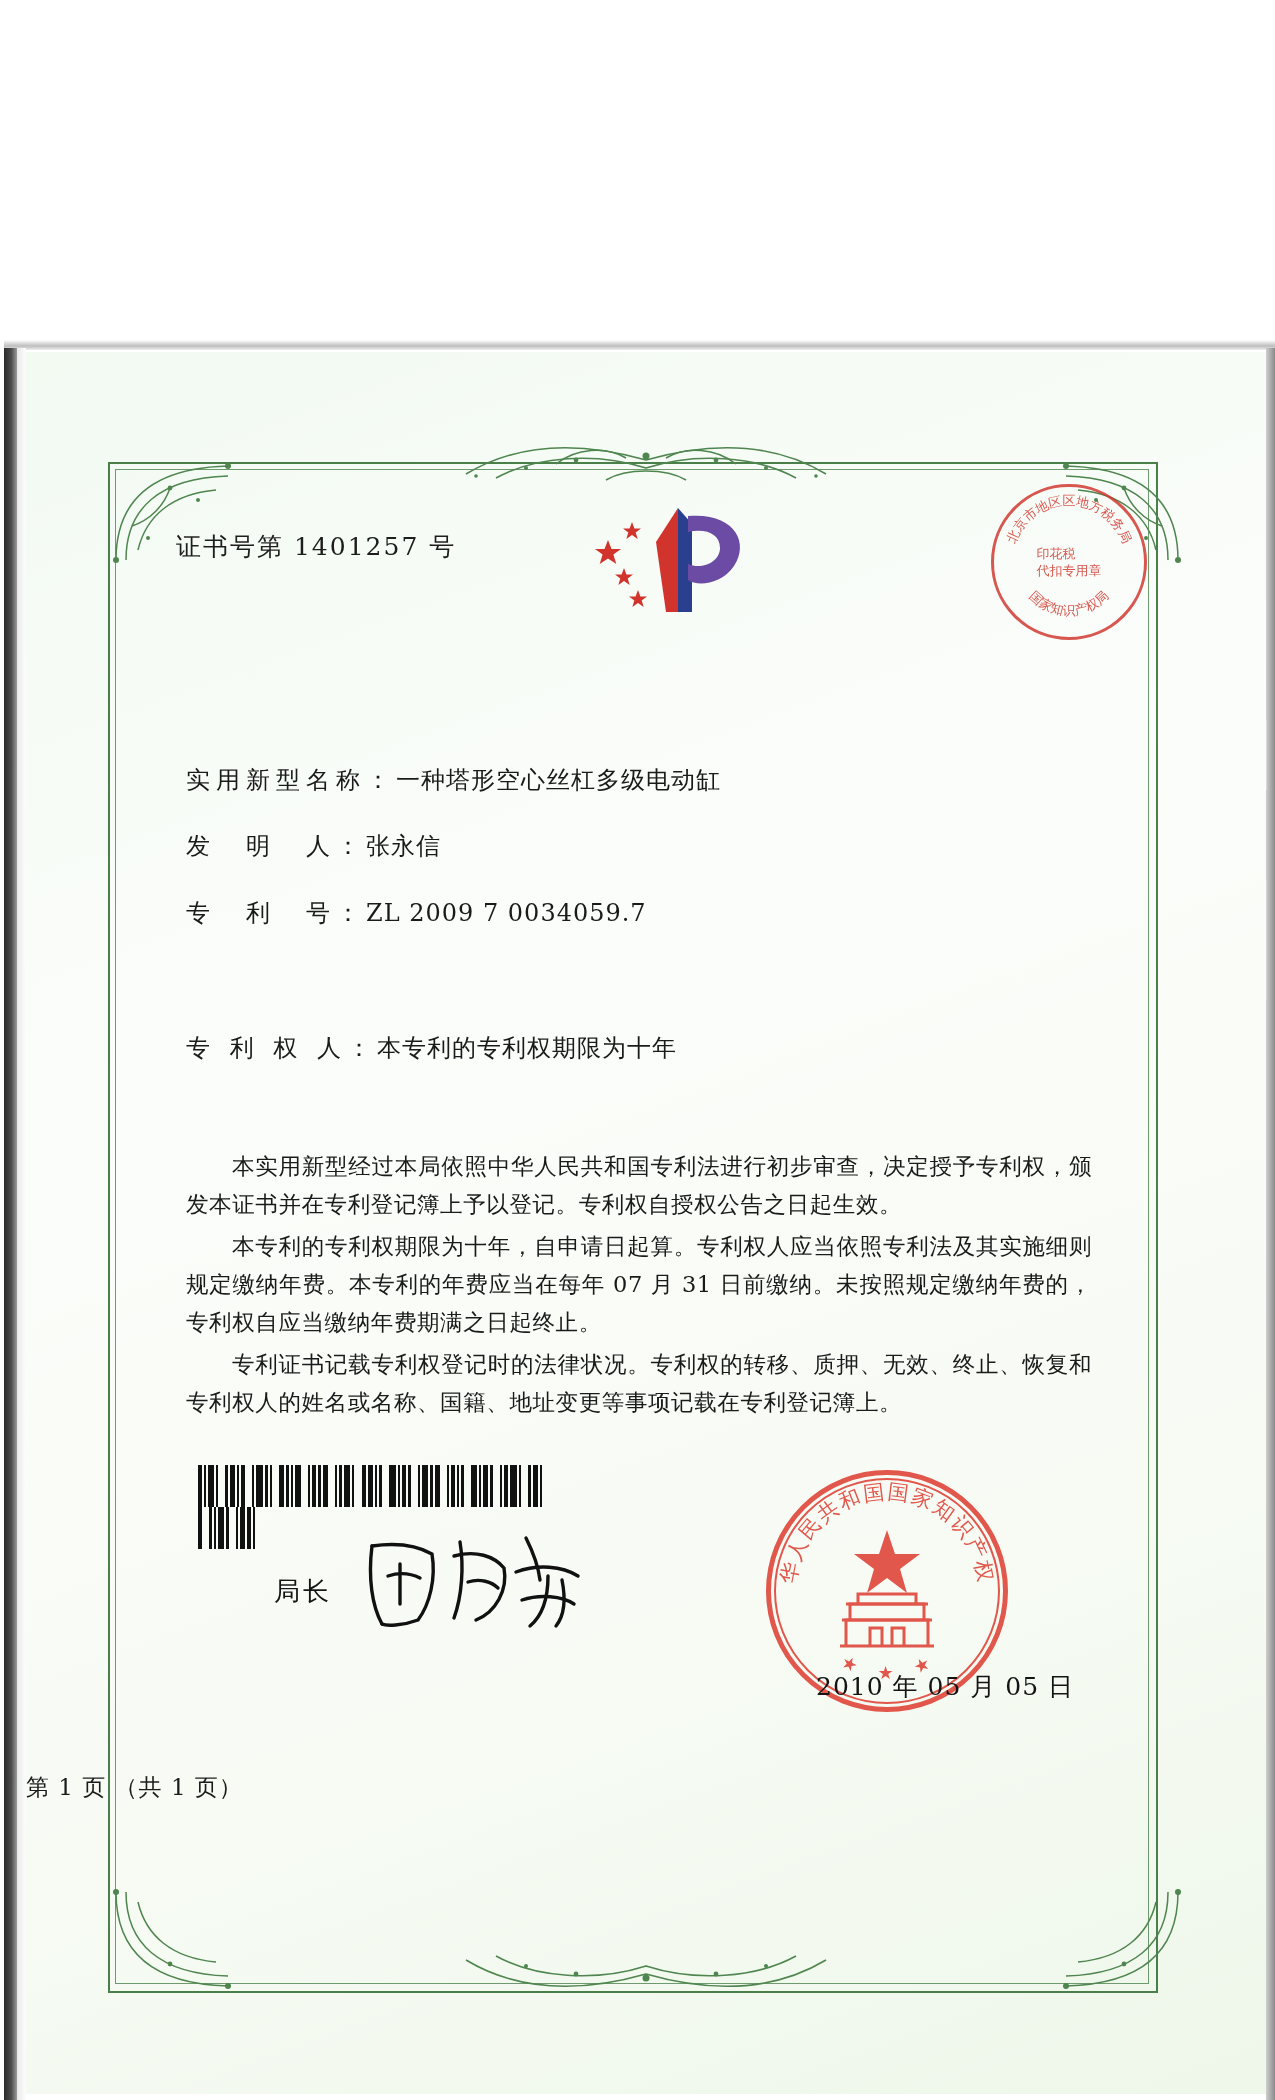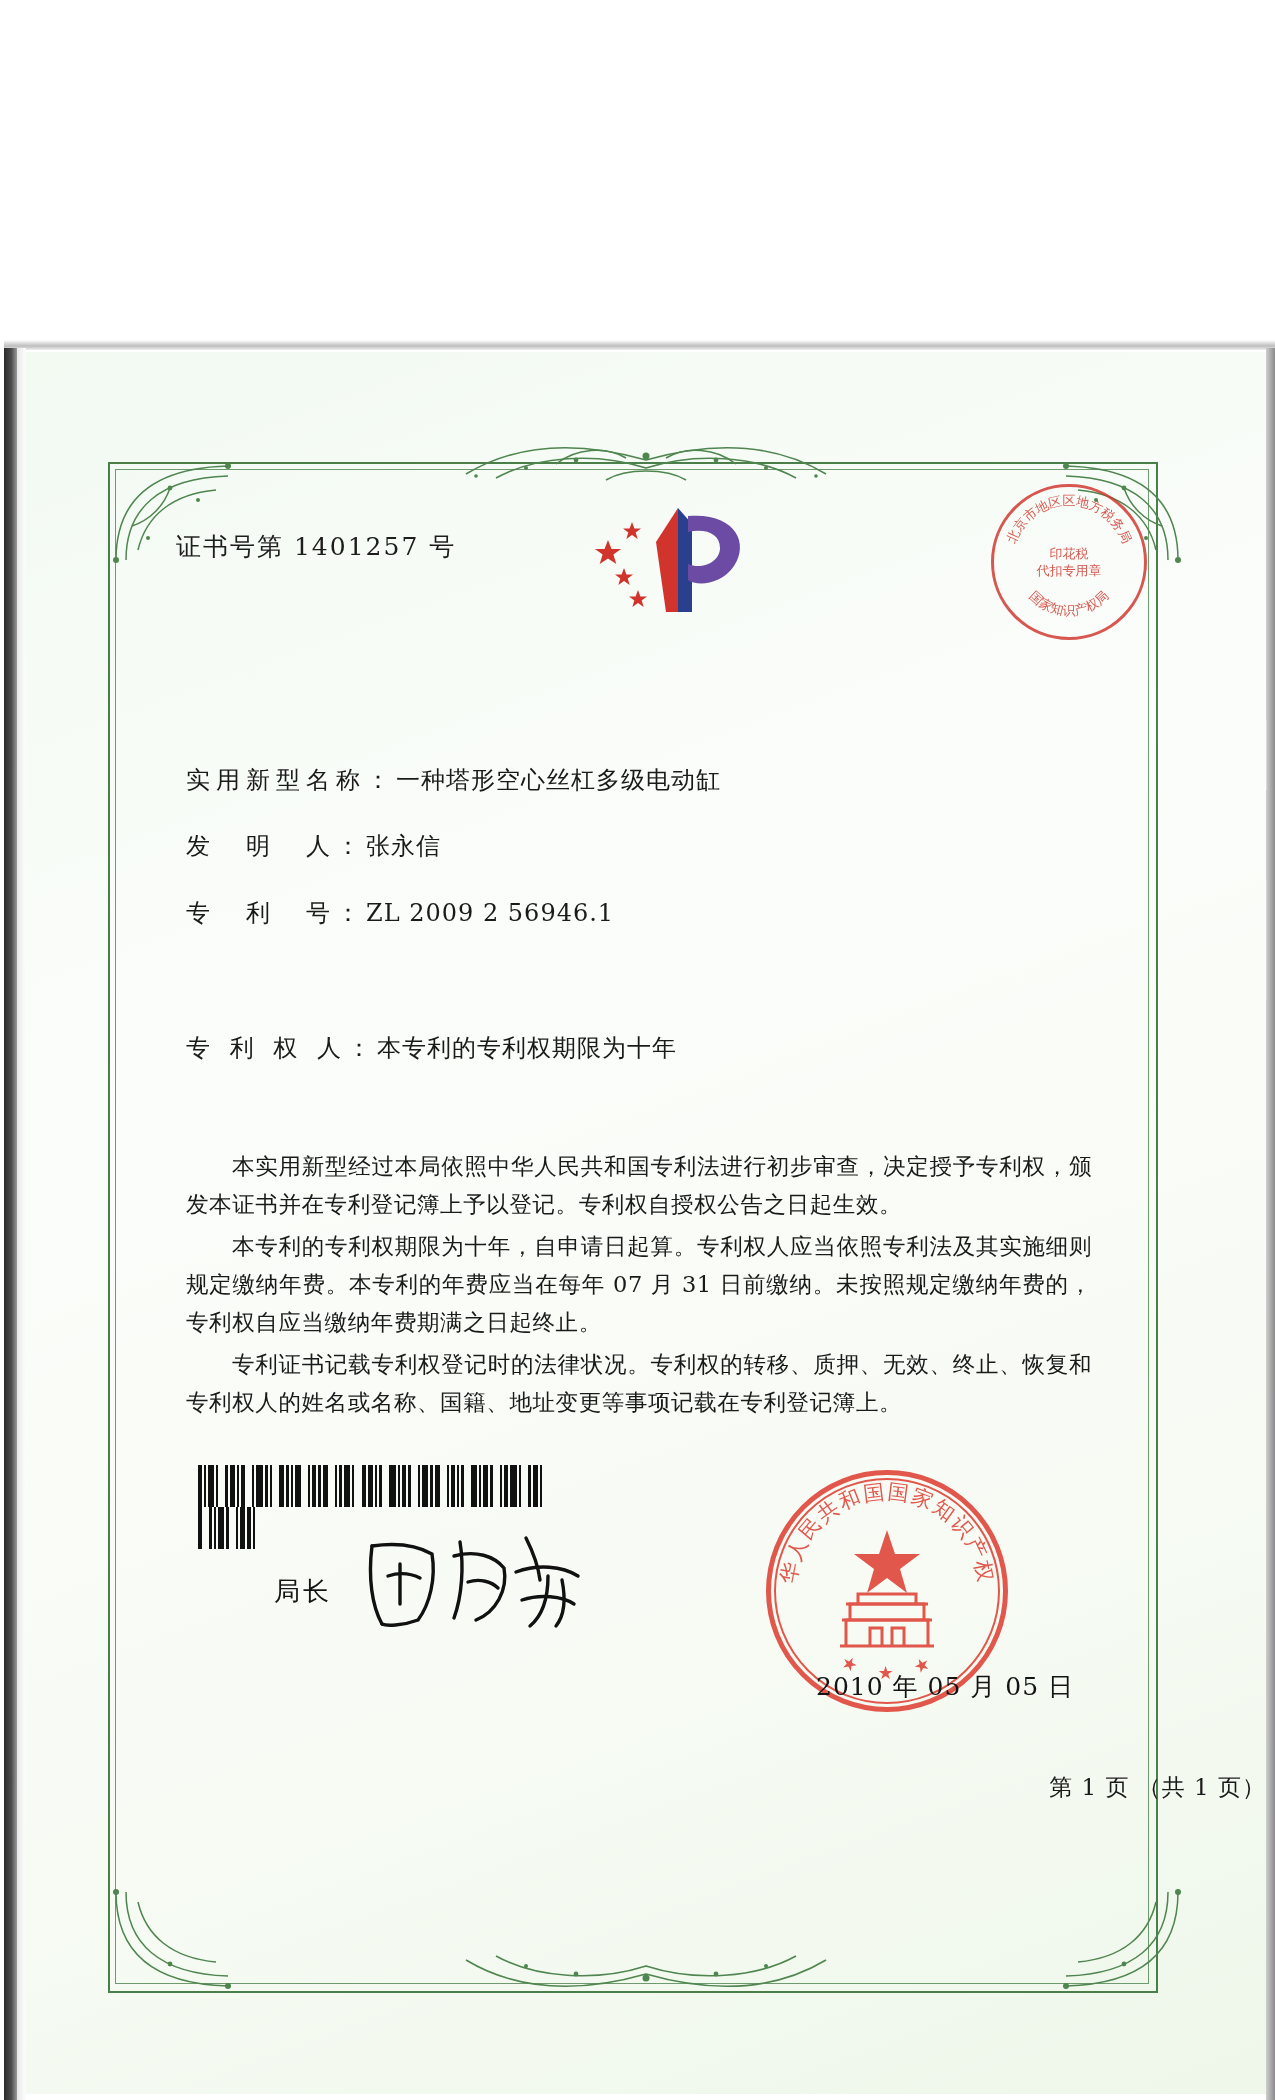--- a/index.html
+++ b/index.html
@@ -140,21 +140,20 @@
     width: 150px; height: 150px;
     border: 3px solid #d0342c;
     border-radius: 50%;
     color: #d0342c;
     opacity: .82;
   }
   .stamp-top .st-inner {
     position: absolute;
     left: 50%; top: 50%;
     transform: translate(-50%,-50%);
-    text-align: center;
     font-size: 13px;
     line-height: 17px;
     white-space: nowrap;
   }
   .stamp-top .st-arc {
     position: absolute;
     left: 0; top: 0; width: 150px; height: 150px;
   }
   .stamp-top .st-arc text {
     font-size: 13px;
@@ -243,21 +242,21 @@
     letter-spacing: 1px;
     color: #141414;
     white-space: nowrap;
   }
 
   
   .page-no {
     position: absolute;
     left: 0; top: 1420px;
     width: 1240px;
-    text-align: right;
+    text-align: left;
     font-size: 23px;
     letter-spacing: 1px;
     color: #1a1a1a;
   }
 </style>
 </head>
 <body>
 
 <div id="scan">
   <div class="scan-top-shadow"></div>
@@ -412,21 +411,21 @@
     </div>
 
 
     <div class="field f1">
       <span class="label">实用新型名称：</span><span class="value">一种塔形空心丝杠多级电动缸</span>
     </div>
     <div class="field f2">
       <span class="label">发　明　人：</span><span class="value">张永信</span>
     </div>
     <div class="field f3">
-      <span class="label">专　利　号：</span><span class="value">ZL 2009 2 56946.1</span>
+      <span class="label">专　利　号：</span><span class="value">ZL 2009 7 0034059.7</span>
     </div>
     <div class="field f5">
       <span class="label">专 利 权 人：</span><span class="value">本专利的专利权期限为十年</span>
     </div>
 
     <div class="body-text">
       <p>本实用新型经过本局依照中华人民共和国专利法进行初步审查，决定授予专利权，颁发本证书并在专利登记簿上予以登记。专利权自授权公告之日起生效。</p>
       <p>本专利的专利权期限为十年，自申请日起算。专利权人应当依照专利法及其实施细则规定缴纳年费。本专利的年费应当在每年 07 月 31 日前缴纳。未按照规定缴纳年费的，专利权自应当缴纳年费期满之日起终止。</p>
       <p>专利证书记载专利权登记时的法律状况。专利权的转移、质押、无效、终止、恢复和专利权人的姓名或名称、国籍、地址变更等事项记载在专利登记簿上。</p>
     </div>

